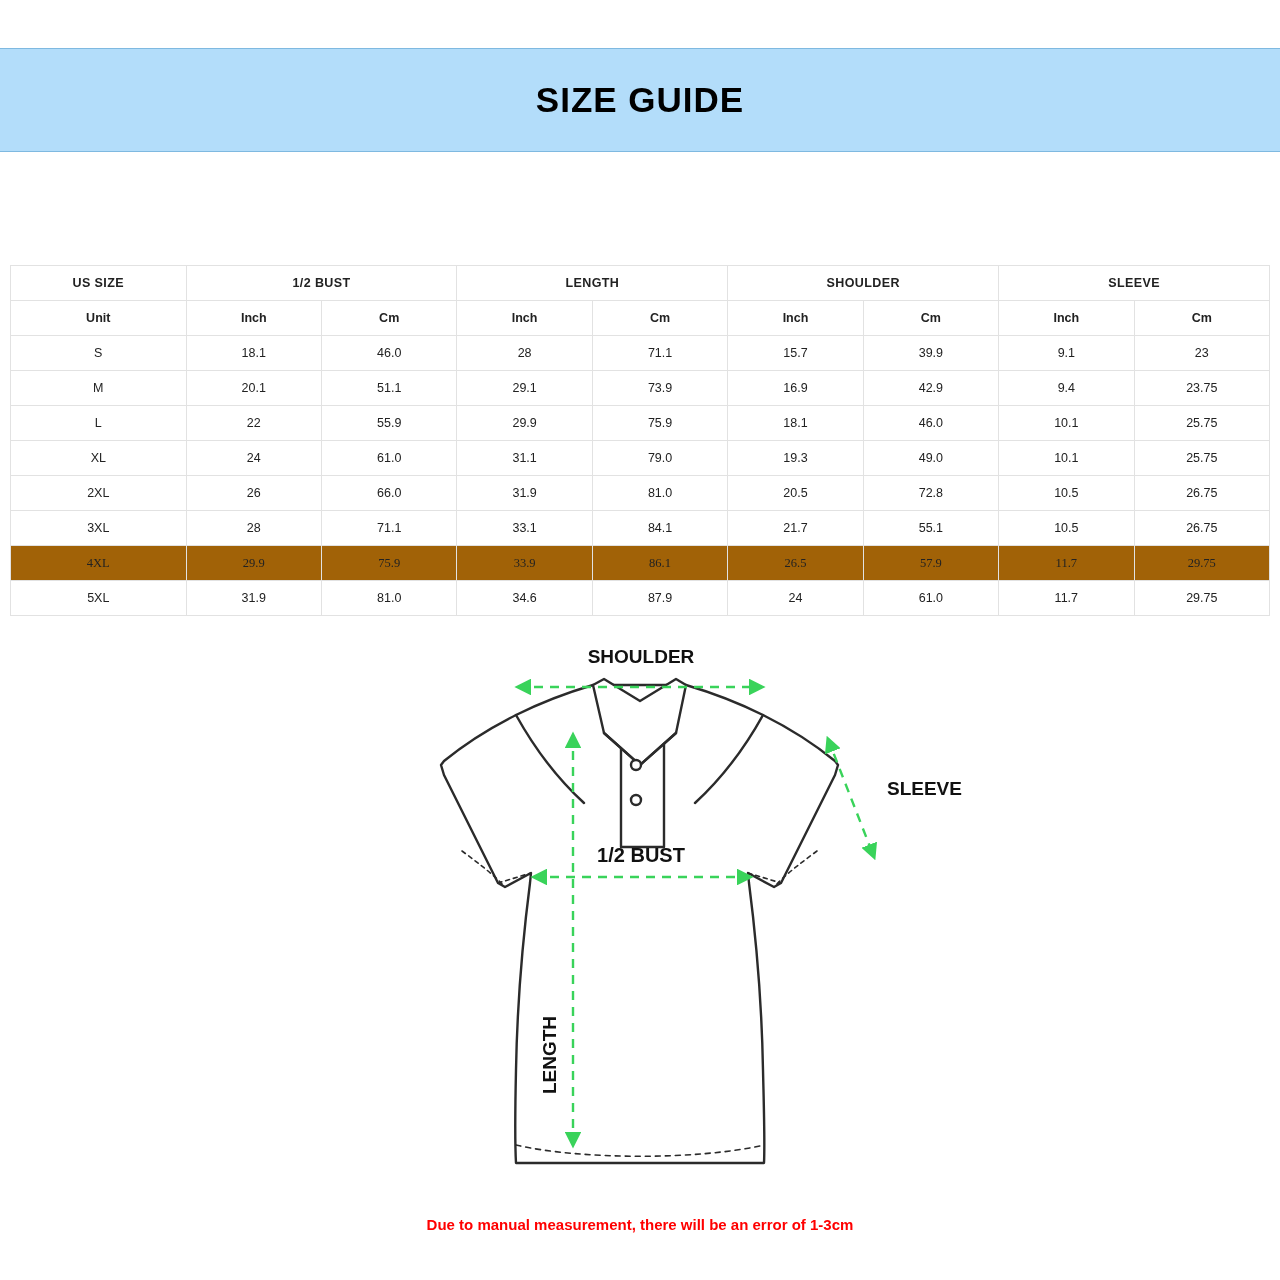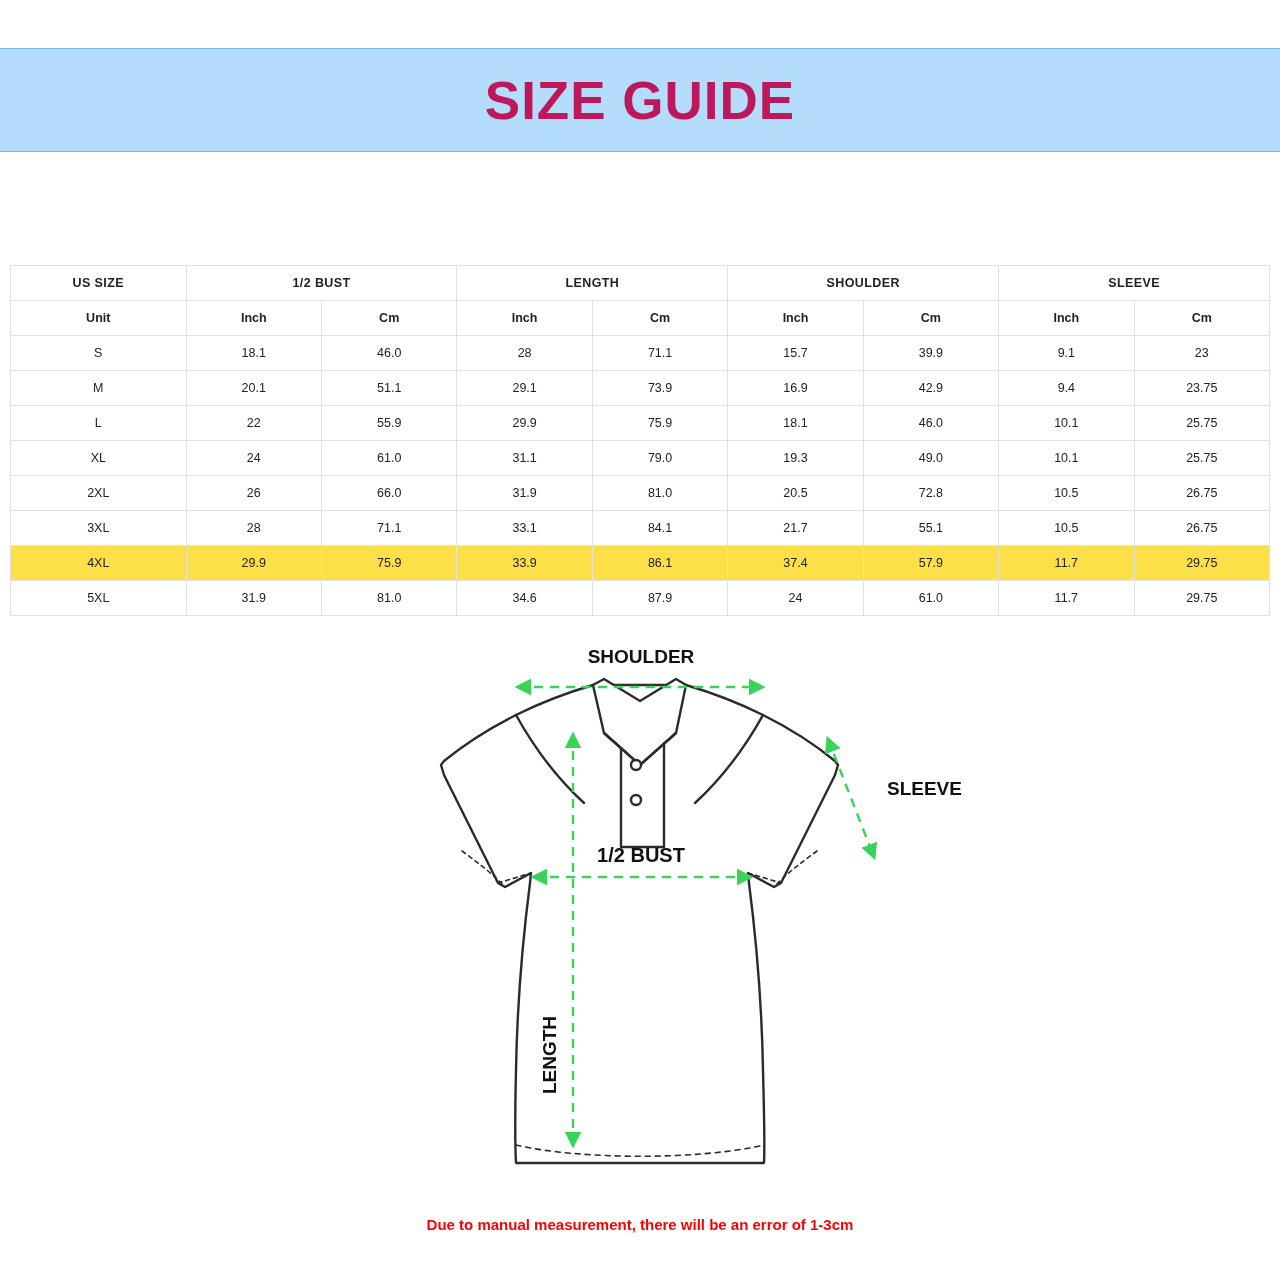--- a/index.html
+++ b/index.html
@@ -24,24 +24,24 @@
     width: 1280px;
     height: 102px;
     background: #b3ddfa;
     border-top: 1px solid #7fb9e0;
     border-bottom: 1px solid #7fb9e0;
     display: flex;
     align-items: center;
     justify-content: center;
   }
   .header-title {
-    font-size: 53px;
+    font-size: 35px;
     font-weight: bold;
     letter-spacing: 1px;
-    color: #be185d;
+    color: #000000;
   }
 
   
   .size-table-wrap {
     position: absolute;
     left: 10px;
     top: 265px;
     width: 1260px;
   }
   table.size-table {
@@ -63,21 +63,22 @@
   table.size-table thead th {
     font-weight: bold;
     font-size: 12.5px;
     letter-spacing: 0.4px;
   }
   table.size-table tr.unit-row td {
     font-weight: bold;
     text-align: center;
   }
   table.size-table tbody tr.alt td {
-    background: #fde047;
+    background: #a16207;
+    font-family: Liberation Serif, serif;
   }
   col.c-size { width: 175px; }
   col.c-cell { width: 135px; }
 
   
   .diagram {
     position: absolute;
     left: 0;
     top: 615px;
     width: 1280px;
@@ -202,21 +203,21 @@
         <td>55.1</td>
         <td>10.5</td>
         <td>26.75</td>
       </tr>
       <tr class="alt">
         <td>4XL</td>
         <td>29.9</td>
         <td>75.9</td>
         <td>33.9</td>
         <td>86.1</td>
-        <td>37.4</td>
+        <td>26.5</td>
         <td>57.9</td>
         <td>11.7</td>
         <td>29.75</td>
       </tr>
       <tr>
         <td>5XL</td>
         <td>31.9</td>
         <td>81.0</td>
         <td>34.6</td>
         <td>87.9</td>

